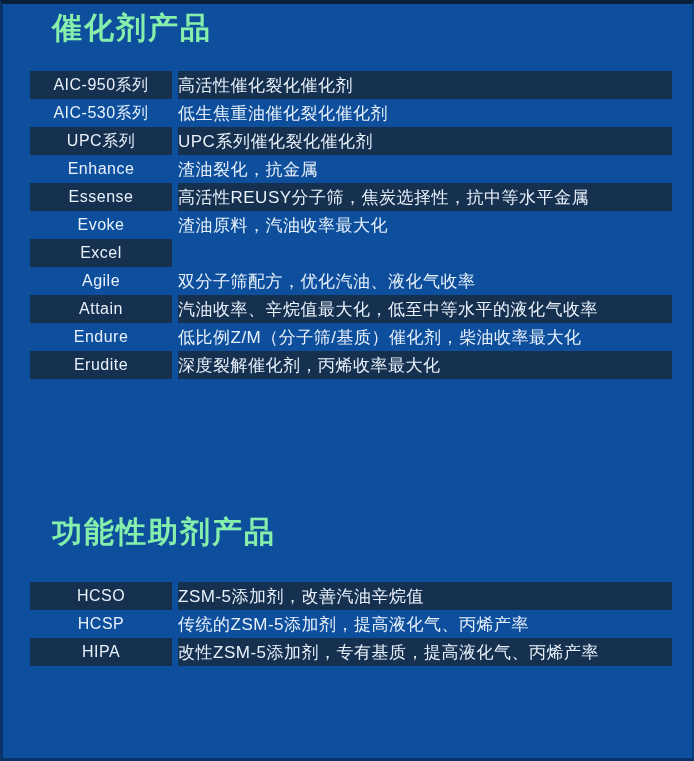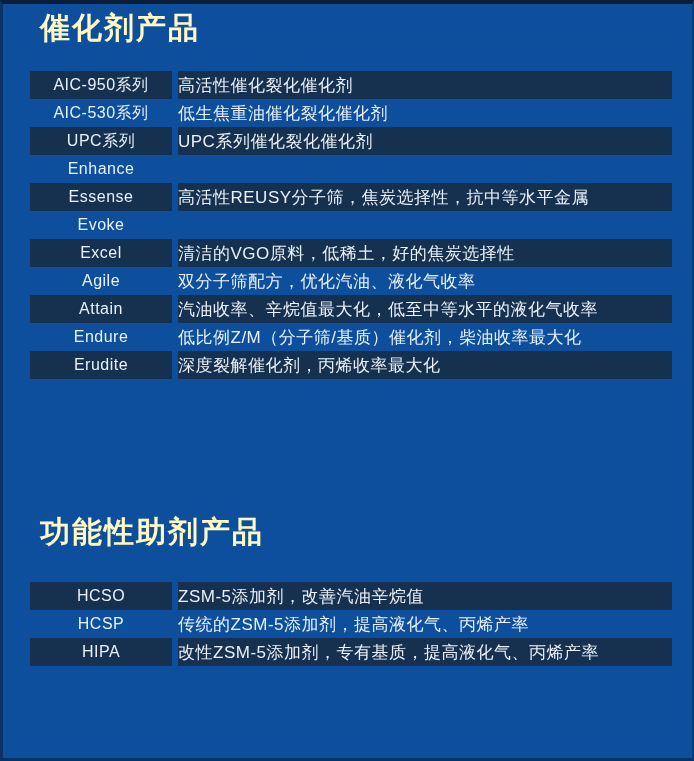--- a/index.html
+++ b/index.html
@@ -10,22 +10,22 @@
     font-family: "Liberation Sans", "DejaVu Sans", sans-serif;
   }
   .vignette {
     position: absolute; inset: 0; z-index: 5; pointer-events: none;
     border-top: 4px solid rgba(8,26,49,0.92);
     border-left: 3px solid rgba(8,30,58,0.55);
     border-right: 2px solid rgba(8,30,58,0.35);
     border-bottom: 3px solid rgba(8,30,58,0.55);
   }
   .section-title {
-    position: absolute; left: 40px;
-    color: #fef9c3; font-size: 30px; font-weight: bold;
+    position: absolute; left: 52px;
+    color: #86efac; font-size: 30px; font-weight: bold;
     letter-spacing: 2px; line-height: 36px; white-space: nowrap;
   }
   #section1-title { top: 10px; }
   #section2-title { top: 514px; }
   .table {
     position: absolute; left: 30px; width: 642px;
     display: flex; flex-direction: column; 
   }
   #table1 { top: 71px; }
   #table2 { top: 582px; justify-content: space-between; }
@@ -69,34 +69,35 @@
     <div class="cell desc">低生焦重油催化裂化催化剂</div>
   </div>
     <div class="row dark">
     <div class="cell name">UPC系列</div>
     <div class="divider"></div>
     <div class="cell desc">UPC系列催化裂化催化剂</div>
   </div>
     <div class="row">
     <div class="cell name">Enhance</div>
     <div class="divider"></div>
+    <div class="cell desc">渣油裂化，抗金属</div>
   </div>
     <div class="row dark">
     <div class="cell name">Essense</div>
     <div class="divider"></div>
     <div class="cell desc">高活性REUSY分子筛，焦炭选择性，抗中等水平金属</div>
   </div>
     <div class="row">
     <div class="cell name">Evoke</div>
     <div class="divider"></div>
+    <div class="cell desc">渣油原料，汽油收率最大化</div>
   </div>
     <div class="row dark">
     <div class="cell name">Excel</div>
     <div class="divider"></div>
-    <div class="cell desc">清洁的VGO原料，低稀土，好的焦炭选择性</div>
   </div>
     <div class="row">
     <div class="cell name">Agile</div>
     <div class="divider"></div>
     <div class="cell desc">双分子筛配方，优化汽油、液化气收率</div>
   </div>
     <div class="row dark">
     <div class="cell name">Attain</div>
     <div class="divider"></div>
     <div class="cell desc">汽油收率、辛烷值最大化，低至中等水平的液化气收率</div>

